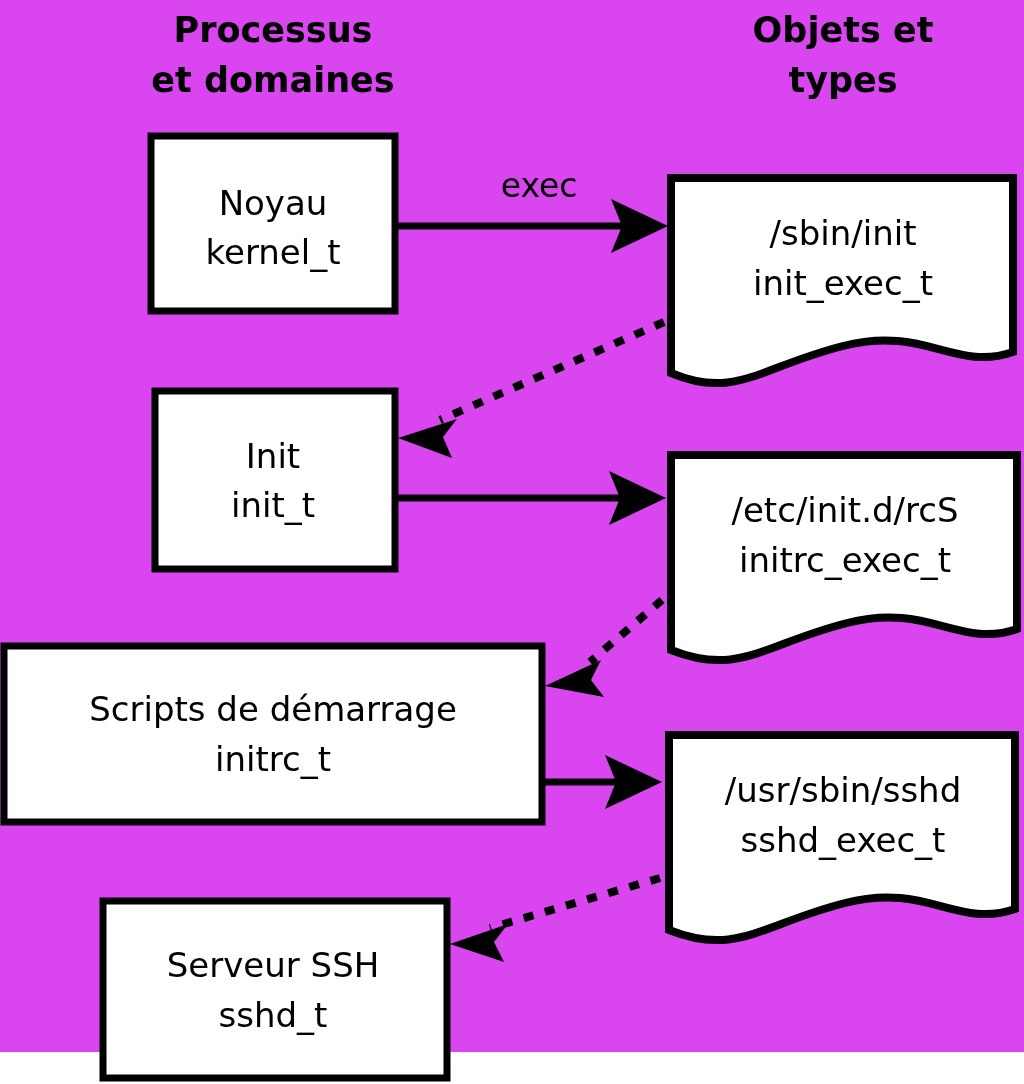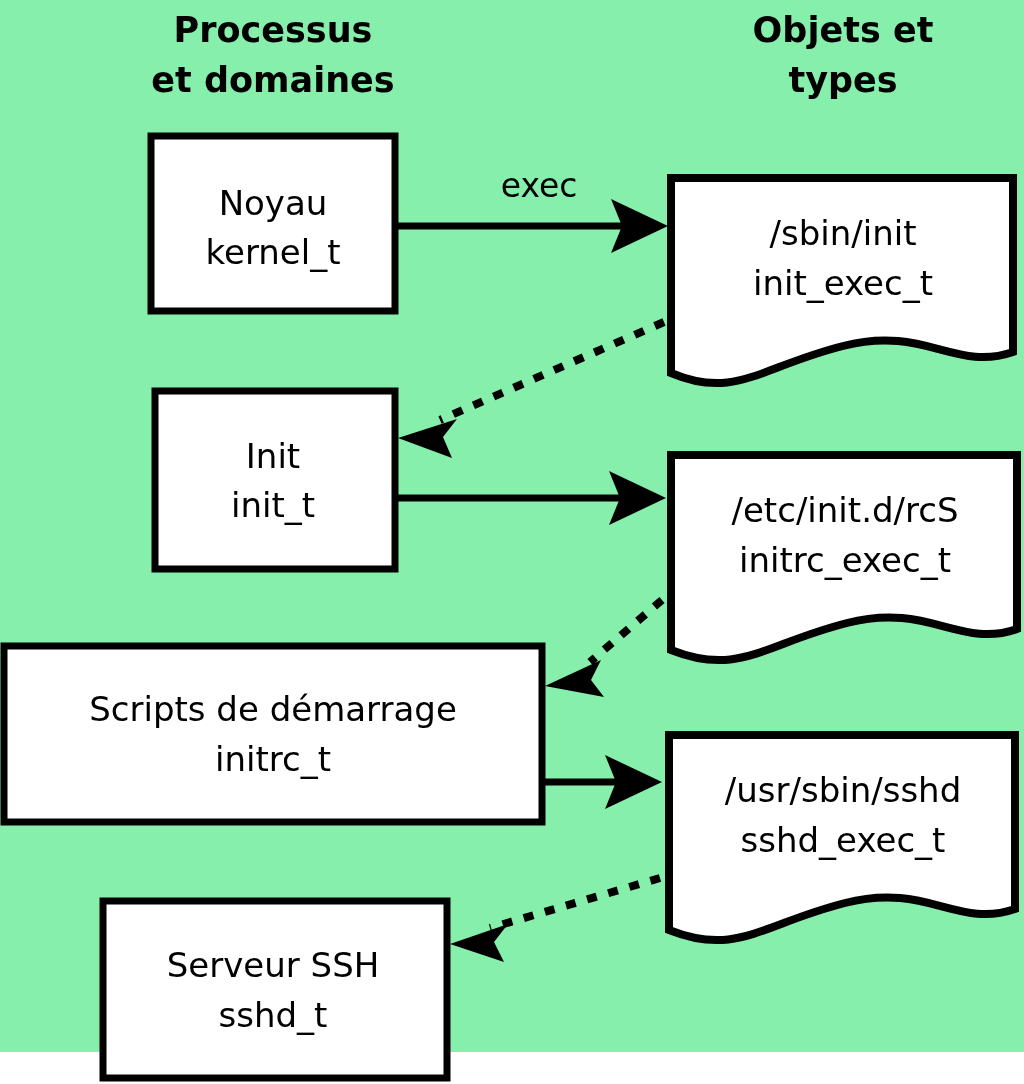--- a/index.html
+++ b/index.html
@@ -10,21 +10,21 @@
   body {
     width: 1024px;
     height: 1084px;
     font-family: "DejaVu Sans", sans-serif;
     overflow: hidden;
   }
   #diagram-root {
     position: relative;
     width: 1024px;
     height: 1052px;
-    background: #86efac;
+    background: #d946ef;
   }
   svg#diagram-svg {
     position: absolute;
     top: 0;
     left: 0;
     width: 1024px;
     height: 1084px;
     display: block;
   }
   .col-header {

